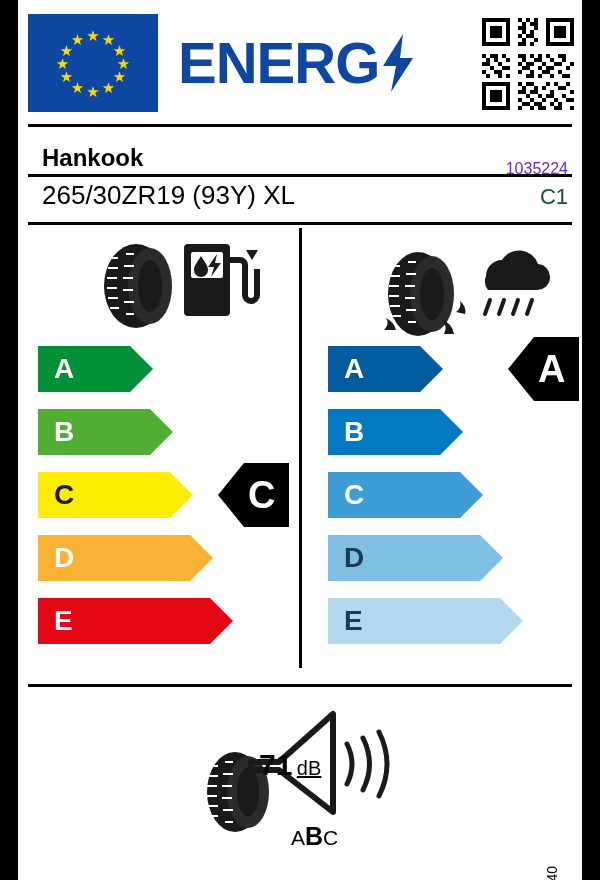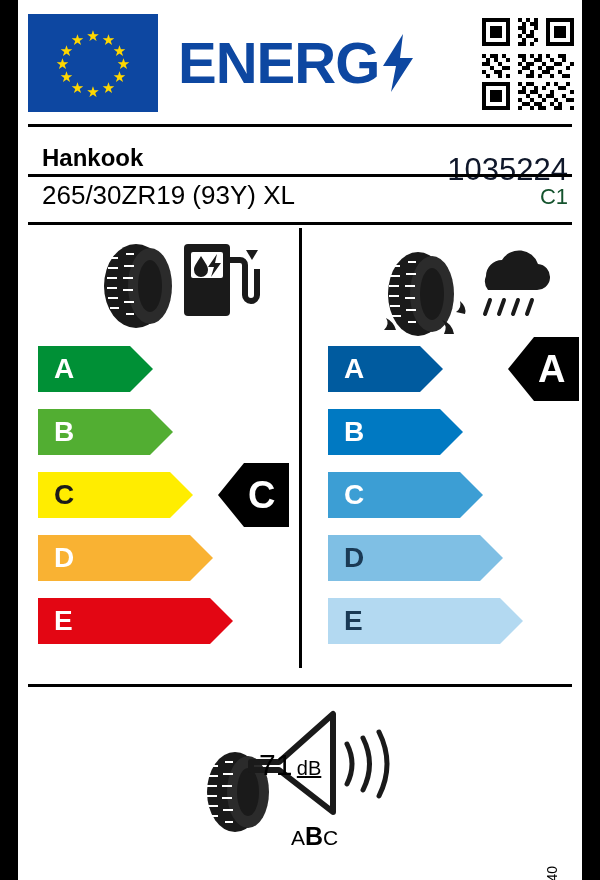--- a/index.html
+++ b/index.html
@@ -113,23 +113,23 @@
     position: absolute;
     left: 14px;
     top: 4px;
     font-size: 24px;
     font-weight: bold;
     color: #000;
   }
   .brand-code {
     position: absolute;
     right: 4px;
-    top: 12px;
-    font-size: 31px;
-    color: #0f172a;
+    top: 20px;
+    font-size: 16px;
+    color: #6d28d9;
   }
 
   
   .size-row {
     position: absolute;
     left: 10px;
     top: 180px;
     width: 544px;
     height: 40px;
   }
@@ -243,21 +243,21 @@
   }
   .noise-inner {
     position: absolute;
     left: 175px;
     top: 10px;
     width: 240px;
     height: 150px;
   }
   .db-value {
     font-size: 30px;
-    font-weight: normal;
+    font-weight: bold;
     color: #000;
   }
   .db-unit {
     font-size: 20px;
     color: #000;
     text-decoration: underline;
   }
   .abc {
     position: absolute;
     left: 98px;

